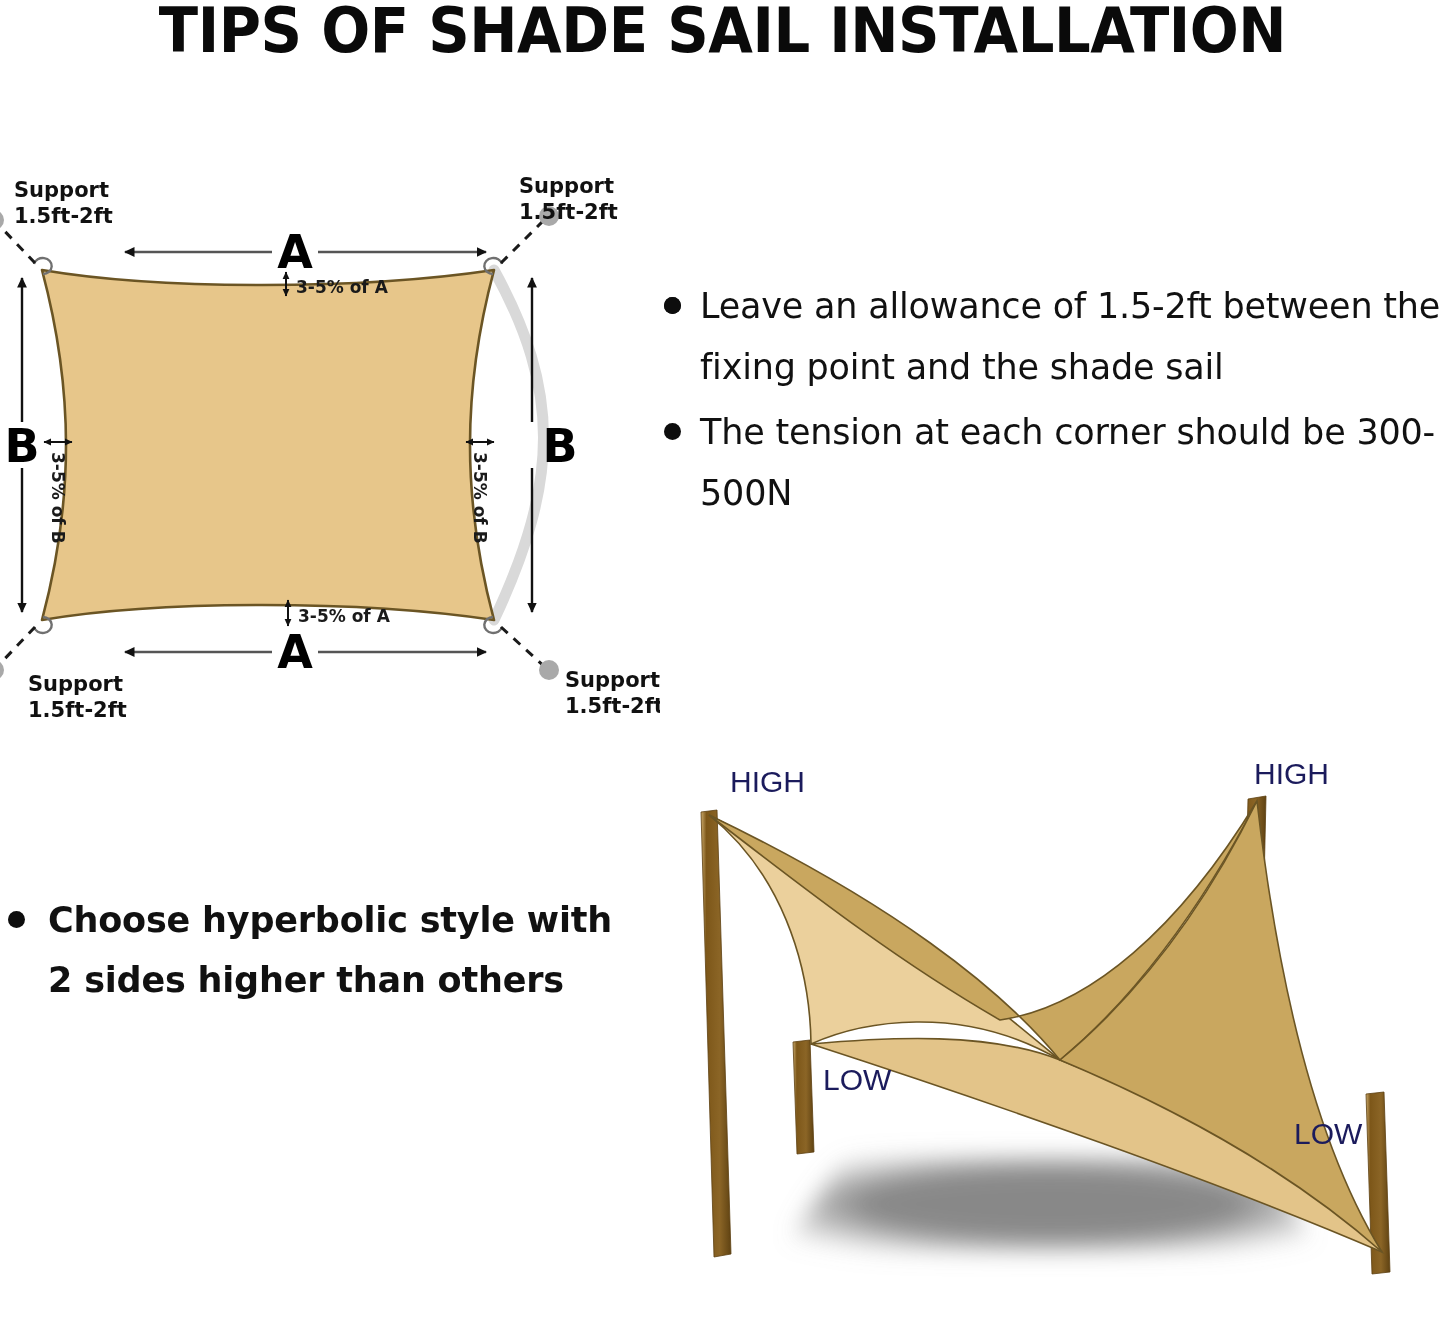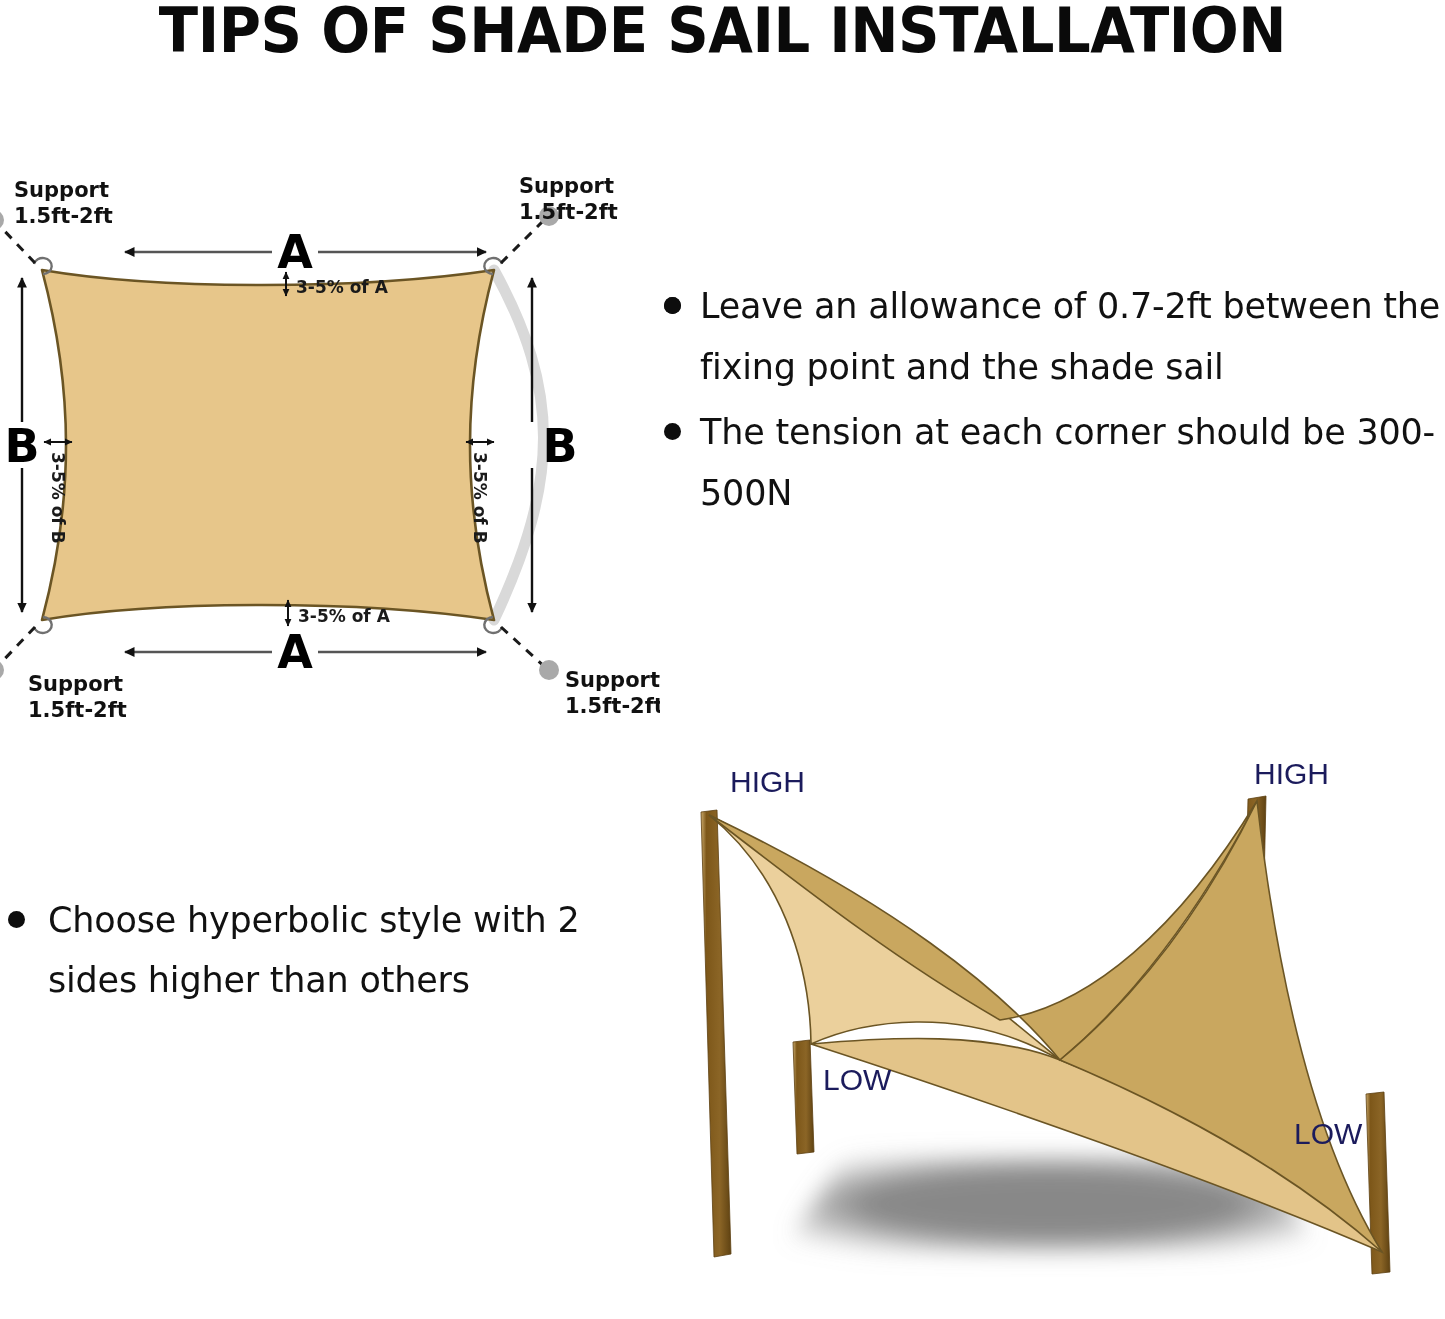--- a/index.html
+++ b/index.html
@@ -44,20 +44,21 @@
     font-size:35px;
     line-height:1.74;
     color:#111111;
     font-family:"DejaVu Sans","Liberation Sans",sans-serif;
     font-weight:400;
     letter-spacing:-0.2px;
   }
   ul.blist.tight li{
     font-size:35px;
     line-height:1.72;
+    font-weight:bold;
   }
   ul.blist li .dot{
     position:absolute;left:12px;top:21px;
     width:17px;height:17px;border-radius:50%;
     background:#0d0d0d;
   }
   .bullets-left ul.blist li .dot{left:8px;}
 
   
   .diagram-bottom{position:absolute;left:660px;top:752px;width:785px;height:534px;}
@@ -199,21 +200,21 @@
     </svg>
   </div>
 
   <div class="bullets-right">
     <ul class="blist">
       <li>
         <span class="dot"></span>
       </li>
       <li>
         <span class="dot"></span>
-        <span>Leave an allowance of 0.7-2ft between the fixing point and the shade sail</span>
+        <span>Leave an allowance of 1.5-2ft between the fixing point and the shade sail</span>
       </li>
       <li>
         <span class="dot"></span>
         <span>The tension at each corner should be 300-500N</span>
       </li>
     </ul>
   </div>
 
   <div class="bullets-left">
     <ul class="blist tight">

